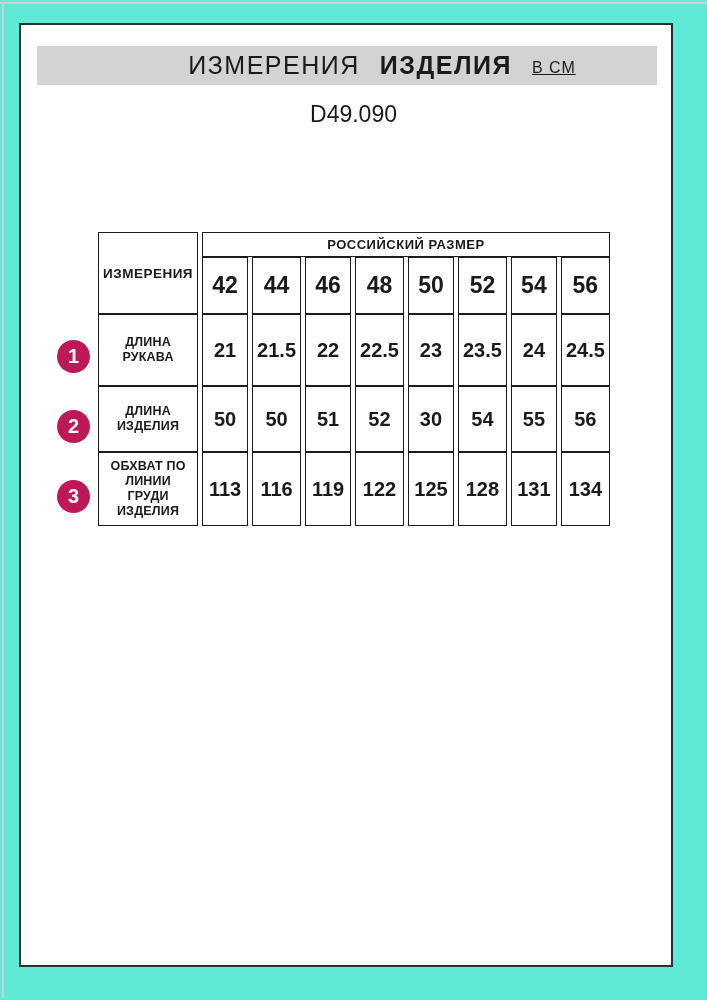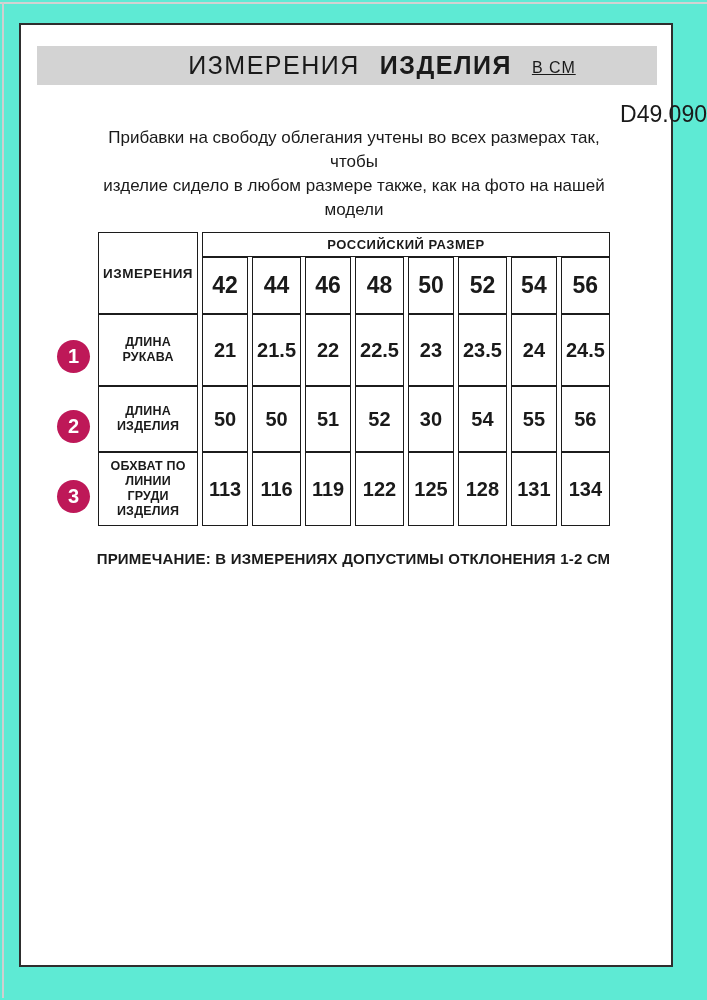--- a/index.html
+++ b/index.html
@@ -55,21 +55,21 @@
     font-weight: normal;
     letter-spacing: 1px;
     position: relative;
     top: 2px;
     text-decoration: underline;
   }
   .product-code {
     position: absolute;
     left: 0; top: 101px;
     width: 707px;
-    text-align: right;
+    text-align: center;
     font-size: 23px;
   }
   .description {
     position: absolute;
     left: 84px; top: 126px;
     width: 540px;
     text-align: center;
     font-size: 17px;
     line-height: 24px;
     white-space: pre-line;
@@ -134,23 +134,20 @@
   <div class="page-frame"></div>
 
   <div class="title-bar" style="background: rgb(211, 211, 211);">
     <span class="title-main">ИЗМЕРЕНИЯ</span>
     <span class="title-bold">ИЗДЕЛИЯ</span>
     <span class="title-units">В СМ</span>
   </div>
 
   <div class="product-code">D49.090</div>
 
-  <div class="description">Прибавки на свободу облегания учтены во всех размерах так, чтобы
-изделие сидело в любом размере также, как на фото на нашей
-модели</div>
 
   <table class="size-table">
     <colgroup>
       <col class="c-label">
       <col class="c-size">
         <col class="c-size">
         <col class="c-size">
         <col class="c-size">
       <col class="c-size">
         <col class="c-size">
@@ -208,14 +205,13 @@
       <td class="value-cell">131</td>
       <td class="value-cell">134</td>
     </tr>
   </tbody>
     </table>
 
   <div class="marker marker-1" style="background: rgb(190, 24, 88);">1</div>
   <div class="marker marker-2" style="background: rgb(190, 24, 88);">2</div>
   <div class="marker marker-3" style="background: rgb(190, 24, 88);">3</div>
 
-  <div class="note">ПРИМЕЧАНИЕ: В ИЗМЕРЕНИЯХ ДОПУСТИМЫ ОТКЛОНЕНИЯ 1-2 СМ</div>
 </div>
 
 </body></html>

